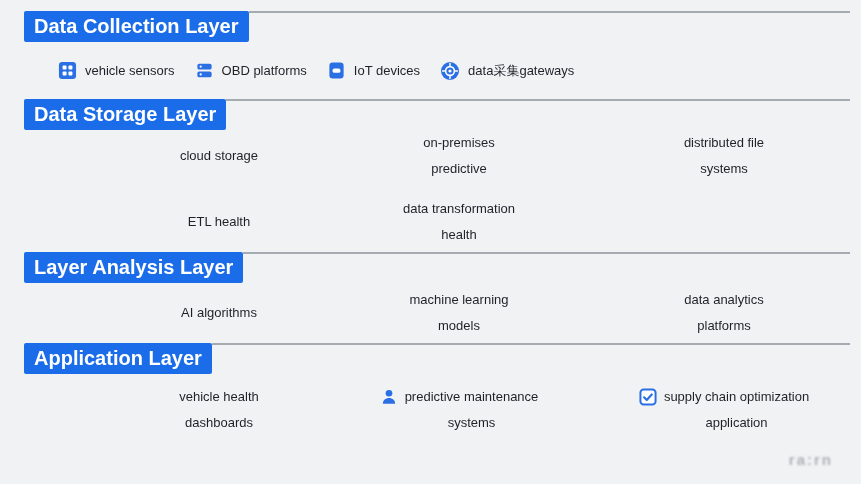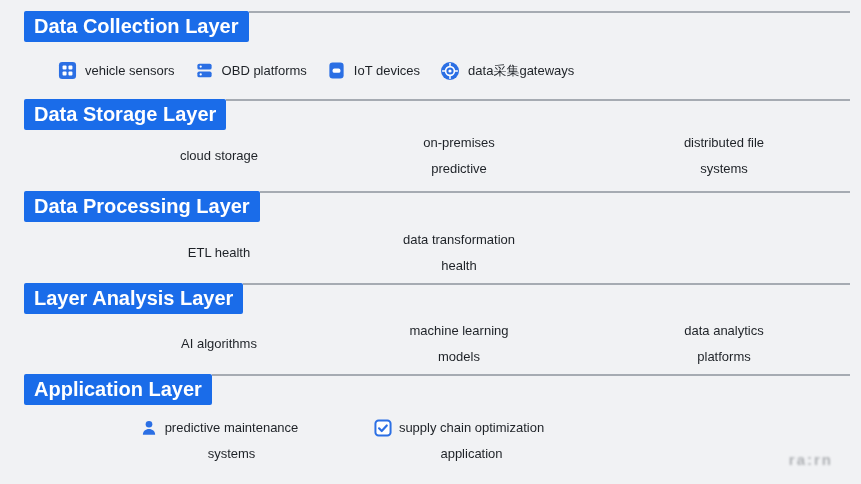--- a/index.html
+++ b/index.html
@@ -131,24 +131,20 @@
     <span class="cell">
       <span class="lbl pre">on-premises
 predictive</span>
     </span>
     <span class="cell">
       <span class="lbl pre">distributed file
 systems</span>
     </span>
   </div>
 
-  <div class="layer-header">
-    <span class="badge">Data Processing Layer</span>
-    <span class="rule"></span>
-  </div>
   <div class="grid3 row-mid">
     <span class="cell">
       <span class="lbl pre">ETL health</span>
     </span>
     <span class="cell">
       <span class="lbl pre">data transformation
 health</span>
     </span>
   </div>
 
@@ -168,20 +164,24 @@
       <span class="lbl pre">data analytics
 platforms</span>
     </span>
   </div>
 
   <div class="layer-header">
     <span class="badge">Application Layer</span>
     <span class="rule"></span>
   </div>
   <div class="grid3 row-app">
+    <span class="cell">
+      <span class="lbl pre">vehicle health
+dashboards</span>
+    </span>
     <span class="cell with-icon">
       <svg class="ic" width="18" height="18" viewBox="0 0 20 20">
         <circle cx="10" cy="5.8" r="3.7" fill="#2b6fe4"></circle>
         <path d="M3.2 17.5c0-3.8 3-6.3 6.8-6.3s6.8 2.5 6.8 6.3z" fill="#2b6fe4"></path>
       </svg>
       <span class="lbl pre">predictive maintenance
 systems</span>
     </span>
     <span class="cell with-icon">
       <svg class="ic" width="18" height="18" viewBox="0 0 20 20">

